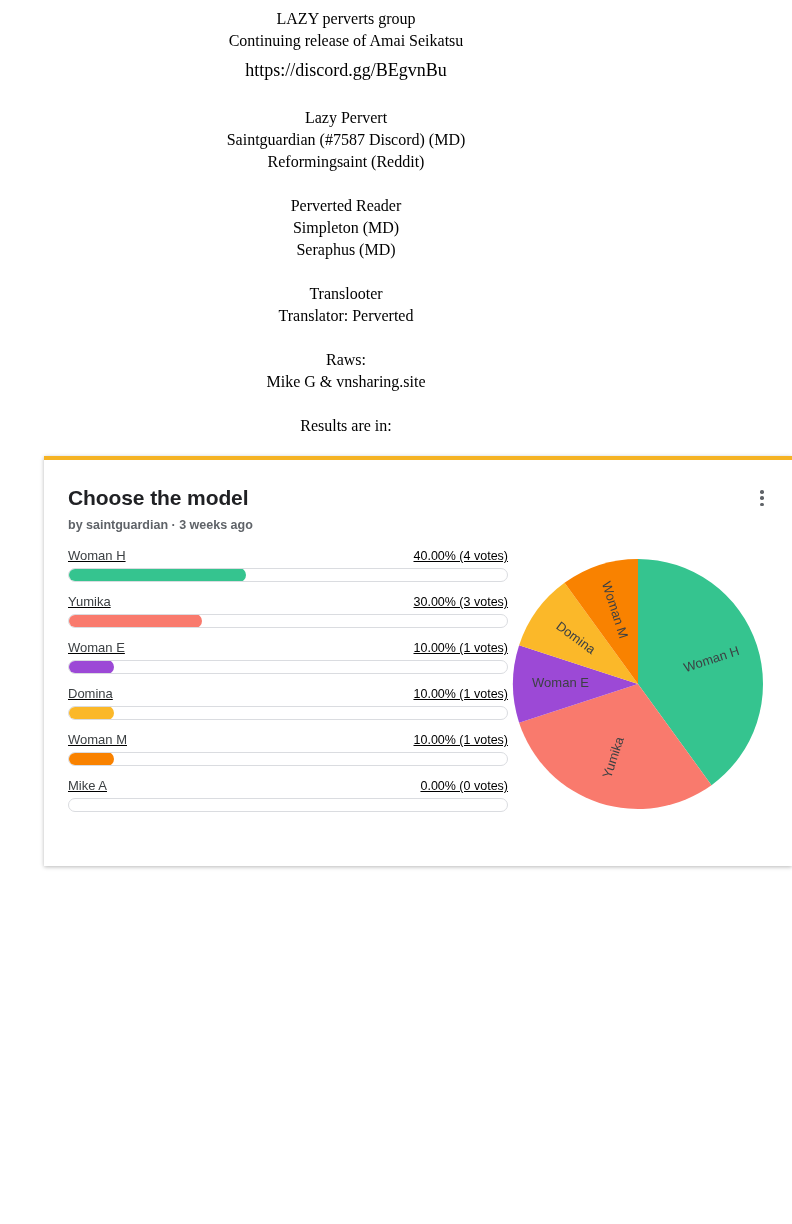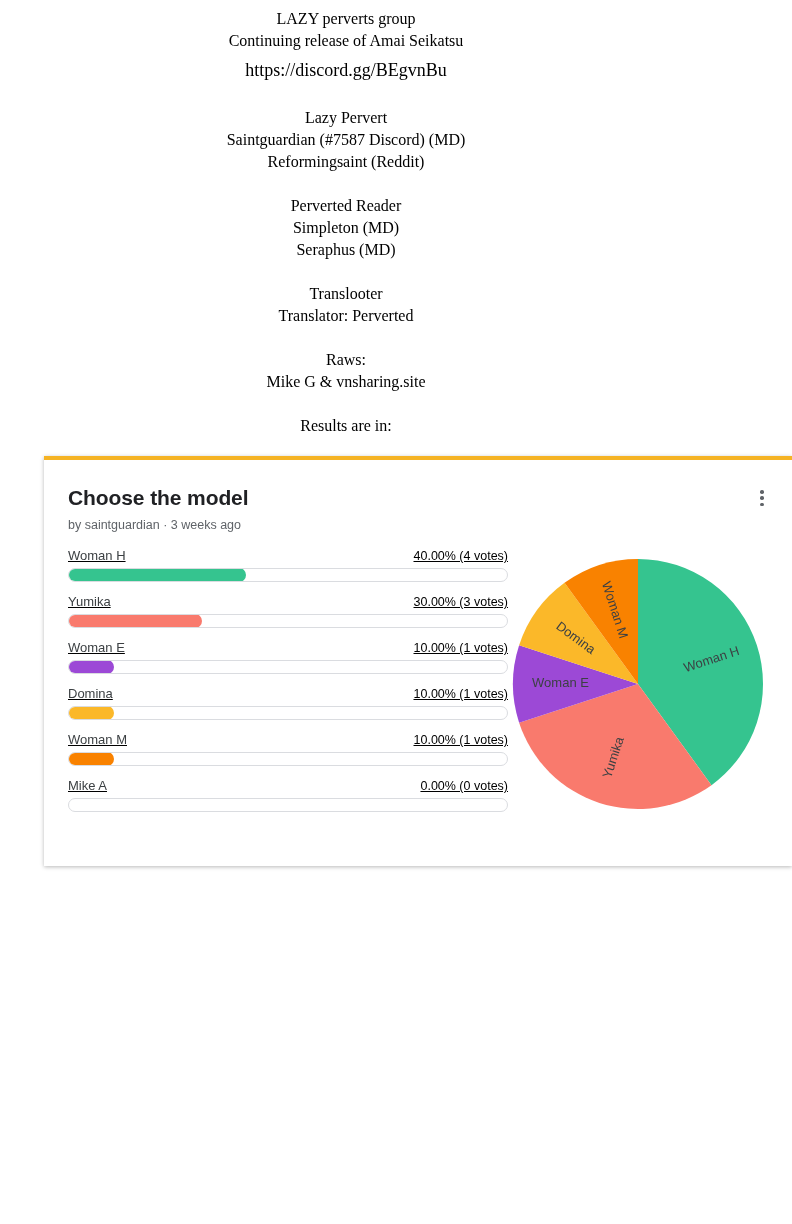--- a/index.html
+++ b/index.html
@@ -60,20 +60,21 @@
     font-size: 21px;
     font-weight: bold;
     color: #202124;
     letter-spacing: -0.1px;
     line-height: 24px;
   }
   .poll-byline {
     margin-top: 8px;
     font-size: 12.5px;
     color: #5f6368;
+    font-weight: bold;
   }
   .kebab {
     position: absolute;
     right: 20px;
     top: 30px;
     width: 20px;
     height: 20px;
     cursor: pointer;
   }
   .kebab span {

